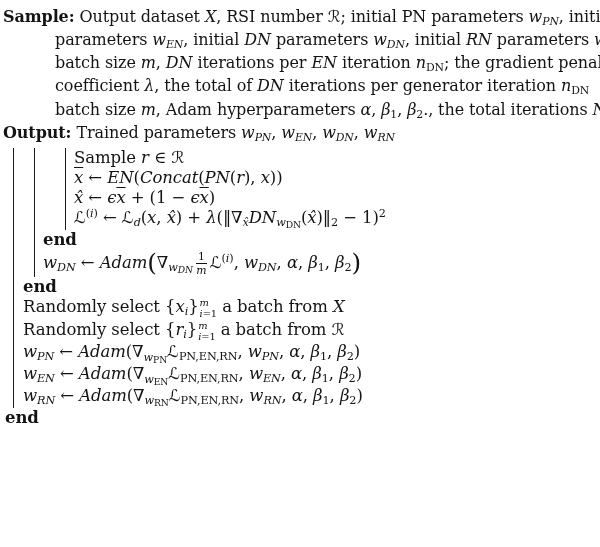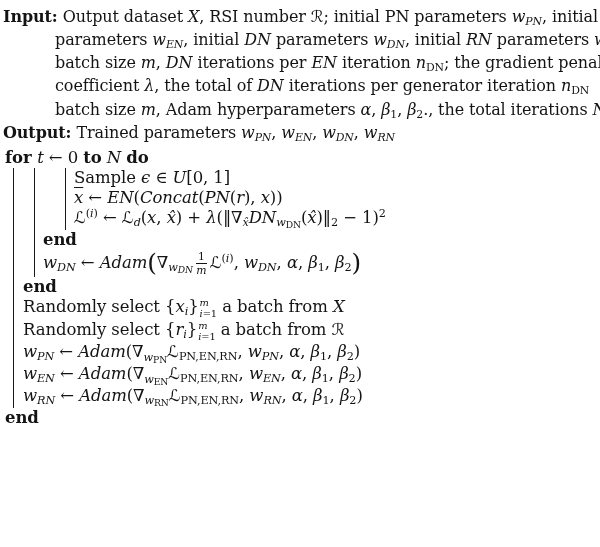--- a/index.html
+++ b/index.html
@@ -36,35 +36,35 @@
   .seg-stack{display:inline-block;vertical-align:-0.55em;font-size:60%;line-height:1.15;margin-left:1px;text-align:left;}
   .stack-row{display:block;}
 </style>
 </head>
 <body>
 
 <main id="page">
 
   <section class="io-block">
     <div class="io-line">
-      <span class="io-label">Input:</span><span><span class="seg-m">Output dataset </span><span class="seg-cal">X</span><span class="seg-m">, RSI number </span><span class="seg-m">ℛ</span><span class="seg-m">; initial PN parameters </span><span class="seg-i">w</span><span class="seg-sub"><span class="seg-i">PN</span></span><span class="seg-m">, initial </span><span class="seg-i">EN</span></span>
+      <span class="io-label">Sample:</span><span><span class="seg-m">Output dataset </span><span class="seg-cal">X</span><span class="seg-m">, RSI number </span><span class="seg-m">ℛ</span><span class="seg-m">; initial PN parameters </span><span class="seg-i">w</span><span class="seg-sub"><span class="seg-i">PN</span></span><span class="seg-m">, initial </span><span class="seg-i">EN</span></span>
     </div>
     <div class="io-line cont"><span class="seg-m">parameters </span><span class="seg-i">w</span><span class="seg-sub"><span class="seg-i">EN</span></span><span class="seg-m">, initial </span><span class="seg-i">DN</span><span class="seg-m"> parameters </span><span class="seg-i">w</span><span class="seg-sub"><span class="seg-i">DN</span></span><span class="seg-m">, initial </span><span class="seg-i">RN</span><span class="seg-m"> parameters </span><span class="seg-i">w</span></div>
     <div class="io-line cont"><span class="seg-m">batch size </span><span class="seg-i">m</span><span class="seg-m">, </span><span class="seg-i">DN</span><span class="seg-m"> iterations per </span><span class="seg-i">EN</span><span class="seg-m"> iteration </span><span class="seg-i">n</span><span class="seg-sub"><span class="seg-m">DN</span></span><span class="seg-m">; the gradient penalty</span></div>
     <div class="io-line cont"><span class="seg-m">coefficient </span><span class="seg-i">λ</span><span class="seg-m">, the total of </span><span class="seg-i">DN</span><span class="seg-m"> iterations per generator iteration </span><span class="seg-i">n</span><span class="seg-sub"><span class="seg-m">DN</span></span></div>
     <div class="io-line cont"><span class="seg-m">batch size </span><span class="seg-i">m</span><span class="seg-m">, Adam hyperparameters </span><span class="seg-i">α</span><span class="seg-m">, </span><span class="seg-i">β</span><span class="seg-sub"><span class="seg-m">1</span></span><span class="seg-m">, </span><span class="seg-i">β</span><span class="seg-sub"><span class="seg-m">2</span></span><span class="seg-m">., the total iterations </span><span class="seg-i">N</span></div>
     <div class="io-line">
       <span class="io-label">Output:</span><span><span class="seg-m">Trained parameters </span><span class="seg-i">w</span><span class="seg-sub"><span class="seg-i">PN</span></span><span class="seg-m">, </span><span class="seg-i">w</span><span class="seg-sub"><span class="seg-i">EN</span></span><span class="seg-m">, </span><span class="seg-i">w</span><span class="seg-sub"><span class="seg-i">DN</span></span><span class="seg-m">, </span><span class="seg-i">w</span><span class="seg-sub"><span class="seg-i">RN</span></span></span>
     </div>
   </section>
 
   <section id="algo-body">
-      <div class="algo-line ind-0"><span class="seg-b">for </span><span class="seg-i">t</span><span class="seg-m"> ← 0 </span><span class="seg-b">to</span><span class="seg-m"> </span><span class="seg-i">N</span><span class="seg-m"> </span><span class="seg-b">do</span></div>
-      <div class="algo-line ind-3"><span class="vbar bar-0"></span><span class="vbar bar-1"></span><span class="vbar bar-2"></span><span class="seg-m">Sample </span><span class="seg-i">ϵ</span><span class="seg-m"> ∈ </span><span class="seg-cal">U</span><span class="seg-m">[0, 1]</span></div>
+      <div class="algo-line ind-3"><span class="vbar bar-0"></span><span class="vbar bar-1"></span><span class="vbar bar-2"></span><span class="seg-m">Sample </span><span class="seg-i">r</span><span class="seg-m"> ∈ ℛ</span></div>
       <div class="algo-line ind-3"><span class="vbar bar-0"></span><span class="vbar bar-1"></span><span class="vbar bar-2"></span><span class="seg-ibar">x</span><span class="seg-m"> ← </span><span class="seg-i">EN</span><span class="seg-m">(</span><span class="seg-i">Concat</span><span class="seg-m">(</span><span class="seg-i">PN</span><span class="seg-m">(</span><span class="seg-i">r</span><span class="seg-m">)</span><span class="seg-m">, </span><span class="seg-i">x</span><span class="seg-m">))</span></div>
+      <div class="algo-line ind-3"><span class="vbar bar-0"></span><span class="vbar bar-1"></span><span class="vbar bar-2"></span><span class="seg-i">x̂</span><span class="seg-m"> ← </span><span class="seg-i">ϵ</span><span class="seg-ibar">x</span><span class="seg-m"> + (1 − </span><span class="seg-i">ϵ</span><span class="seg-ibar">x</span><span class="seg-m">)</span></div>
       <div class="algo-line ind-3"><span class="vbar bar-0"></span><span class="vbar bar-1"></span><span class="vbar bar-2"></span><span class="seg-m">ℒ</span><span class="seg-sup"><span class="seg-m">(</span><span class="seg-i">i</span><span class="seg-m">)</span></span><span class="seg-m"> ← ℒ</span><span class="seg-sub"><span class="seg-i">d</span></span><span class="seg-m">(</span><span class="seg-i">x</span><span class="seg-m">, </span><span class="seg-i">x̂</span><span class="seg-m">) + </span><span class="seg-i">λ</span><span class="seg-m">(‖∇</span><span class="seg-sub"><span class="seg-i">x̂</span></span><span class="seg-i">DN</span><span class="seg-sub"><span class="seg-i">w</span><span class="seg-sub"><span class="seg-m">DN</span></span></span><span class="seg-m">(</span><span class="seg-i">x̂</span><span class="seg-m">)‖</span><span class="seg-sub"><span class="seg-m">2</span></span><span class="seg-m"> − 1)</span><span class="seg-sup"><span class="seg-m">2</span></span></div>
       <div class="algo-line ind-2"><span class="vbar bar-0"></span><span class="vbar bar-1"></span><span class="seg-b">end</span></div>
       <div class="algo-line ind-2"><span class="vbar bar-0"></span><span class="vbar bar-1"></span><span class="seg-i">w</span><span class="seg-sub"><span class="seg-i">DN</span></span><span class="seg-m"> ← </span><span class="seg-i">Adam</span><span class="seg-big">(</span><span class="seg-m">∇</span><span class="seg-sub"><span class="seg-i">w</span><span class="seg-sub"><span class="seg-i">DN</span></span></span><span class="seg-frac"><span class="frac-num"><span class="seg-m">1</span></span><span class="frac-den"><span class="seg-i">m</span></span></span><span class="seg-m">ℒ</span><span class="seg-sup"><span class="seg-m">(</span><span class="seg-i">i</span><span class="seg-m">)</span></span><span class="seg-m">, </span><span class="seg-i">w</span><span class="seg-sub"><span class="seg-i">DN</span></span><span class="seg-m">, </span><span class="seg-i">α</span><span class="seg-m">, </span><span class="seg-i">β</span><span class="seg-sub"><span class="seg-m">1</span></span><span class="seg-m">, </span><span class="seg-i">β</span><span class="seg-sub"><span class="seg-m">2</span></span><span class="seg-big">)</span></div>
       <div class="algo-line ind-1"><span class="vbar bar-0"></span><span class="seg-b">end</span></div>
       <div class="algo-line ind-1"><span class="vbar bar-0"></span><span class="seg-m">Randomly select {</span><span class="seg-i">x</span><span class="seg-sub"><span class="seg-i">i</span></span><span class="seg-m">}</span><span class="seg-stack"><span class="stack-row"><span class="seg-i">m</span></span><span class="stack-row"><span class="seg-i">i</span><span class="seg-m">=1</span></span></span><span class="seg-m"> a batch from </span><span class="seg-cal">X</span></div>
       <div class="algo-line ind-1"><span class="vbar bar-0"></span><span class="seg-m">Randomly select {</span><span class="seg-i">r</span><span class="seg-sub"><span class="seg-i">i</span></span><span class="seg-m">}</span><span class="seg-stack"><span class="stack-row"><span class="seg-i">m</span></span><span class="stack-row"><span class="seg-i">i</span><span class="seg-m">=1</span></span></span><span class="seg-m"> a batch from ℛ</span></div>
       <div class="algo-line ind-1"><span class="vbar bar-0"></span><span class="seg-i">w</span><span class="seg-sub"><span class="seg-i">PN</span></span><span class="seg-m"> ← </span><span class="seg-i">Adam</span><span class="seg-m">(∇</span><span class="seg-sub"><span class="seg-i">w</span><span class="seg-sub"><span class="seg-m">PN</span></span></span><span class="seg-m">ℒ</span><span class="seg-sub"><span class="seg-m">PN,EN,RN</span></span><span class="seg-m">, </span><span class="seg-i">w</span><span class="seg-sub"><span class="seg-i">PN</span></span><span class="seg-m">, </span><span class="seg-i">α</span><span class="seg-m">, </span><span class="seg-i">β</span><span class="seg-sub"><span class="seg-m">1</span></span><span class="seg-m">, </span><span class="seg-i">β</span><span class="seg-sub"><span class="seg-m">2</span></span><span class="seg-m">)</span></div>
       <div class="algo-line ind-1"><span class="vbar bar-0"></span><span class="seg-i">w</span><span class="seg-sub"><span class="seg-i">EN</span></span><span class="seg-m"> ← </span><span class="seg-i">Adam</span><span class="seg-m">(∇</span><span class="seg-sub"><span class="seg-i">w</span><span class="seg-sub"><span class="seg-m">EN</span></span></span><span class="seg-m">ℒ</span><span class="seg-sub"><span class="seg-m">PN,EN,RN</span></span><span class="seg-m">, </span><span class="seg-i">w</span><span class="seg-sub"><span class="seg-i">EN</span></span><span class="seg-m">, </span><span class="seg-i">α</span><span class="seg-m">, </span><span class="seg-i">β</span><span class="seg-sub"><span class="seg-m">1</span></span><span class="seg-m">, </span><span class="seg-i">β</span><span class="seg-sub"><span class="seg-m">2</span></span><span class="seg-m">)</span></div>
       <div class="algo-line ind-1"><span class="vbar bar-0"></span><span class="seg-i">w</span><span class="seg-sub"><span class="seg-i">RN</span></span><span class="seg-m"> ← </span><span class="seg-i">Adam</span><span class="seg-m">(∇</span><span class="seg-sub"><span class="seg-i">w</span><span class="seg-sub"><span class="seg-m">RN</span></span></span><span class="seg-m">ℒ</span><span class="seg-sub"><span class="seg-m">PN,EN,RN</span></span><span class="seg-m">, </span><span class="seg-i">w</span><span class="seg-sub"><span class="seg-i">RN</span></span><span class="seg-m">, </span><span class="seg-i">α</span><span class="seg-m">, </span><span class="seg-i">β</span><span class="seg-sub"><span class="seg-m">1</span></span><span class="seg-m">, </span><span class="seg-i">β</span><span class="seg-sub"><span class="seg-m">2</span></span><span class="seg-m">)</span></div>
       <div class="algo-line ind-0"><span class="seg-b">end</span></div>

